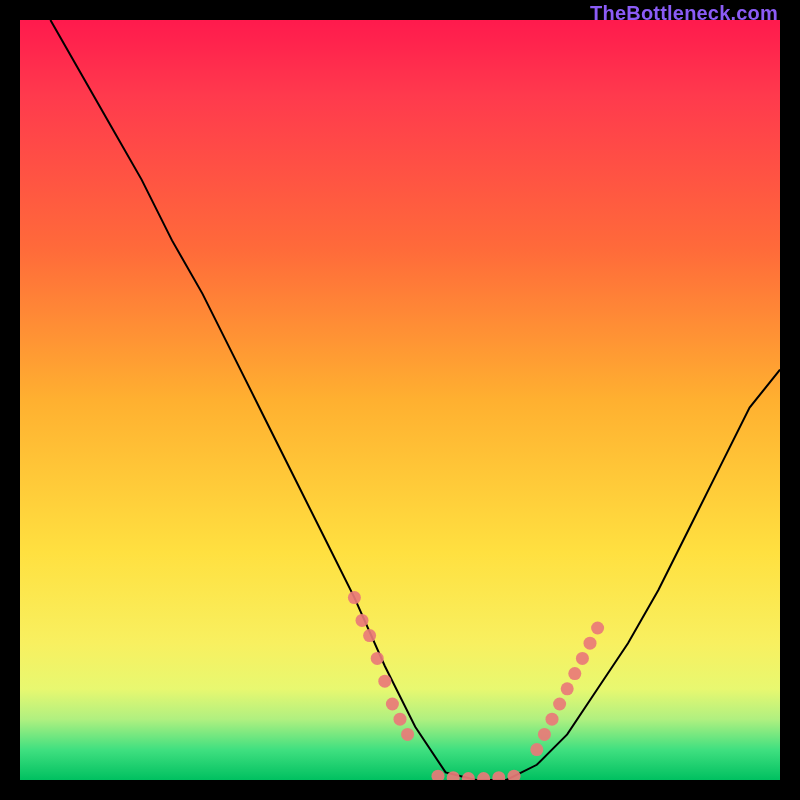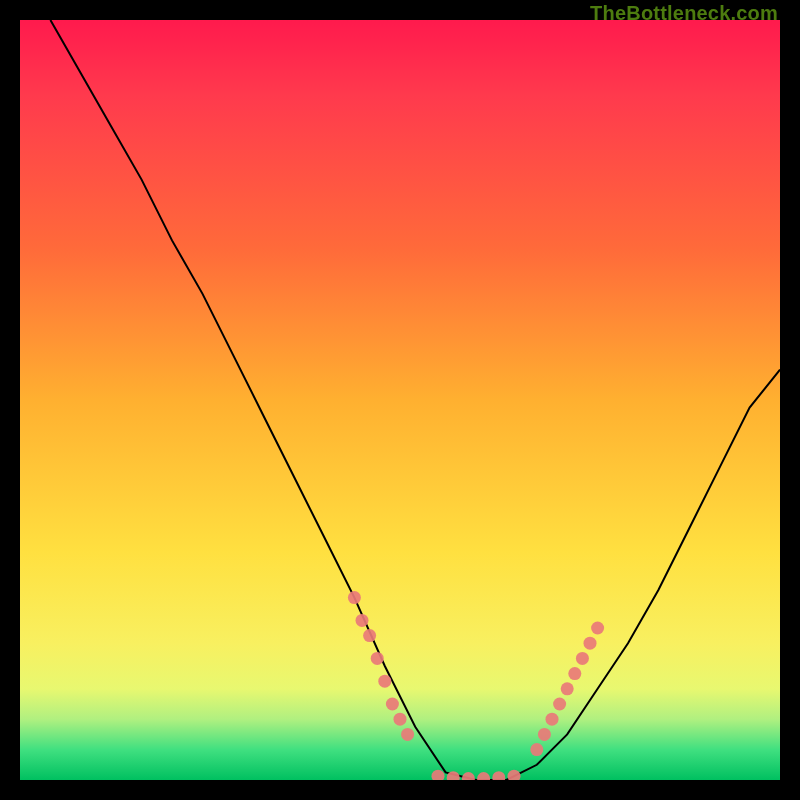--- a/index.html
+++ b/index.html
@@ -55,21 +55,21 @@
     width: 760px;
     height: 760px;
   }
   .watermark {
     position: absolute;
     top: 2px;
     right: 22px;
     font-family: Arial, Helvetica, sans-serif;
     font-size: 20px;
     font-weight: bold;
-    color: #4d7c0f;
+    color: #8b5cf6;
     letter-spacing: 0.2px;
   }
 </style>
 </head>
 <body>
 
 <div class="frame">
   <div class="plot-area">
     <div class="gradient-bg"></div>
     <svg class="curves" viewBox="0 0 760 760" preserveAspectRatio="none">

